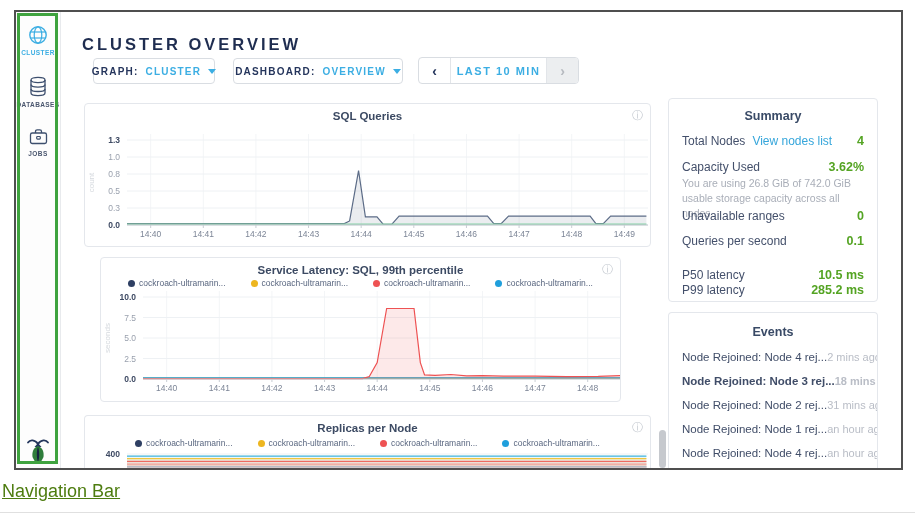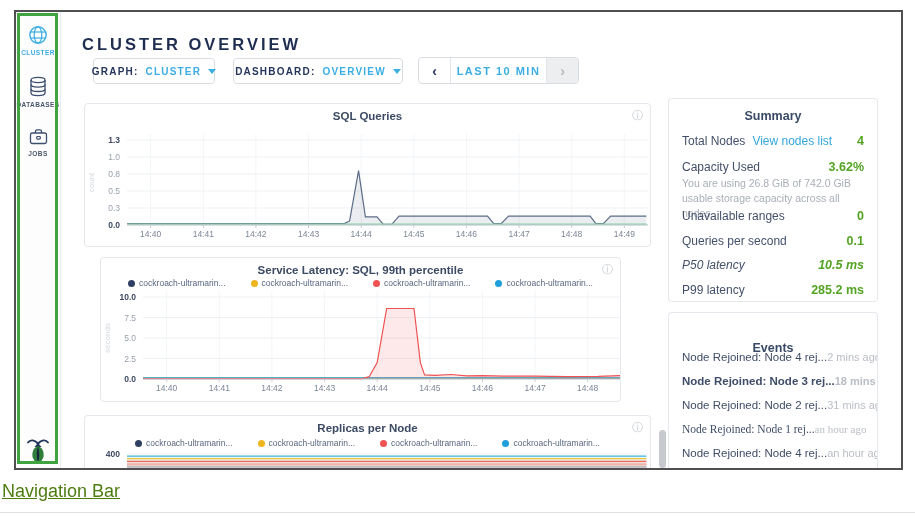--- a/index.html
+++ b/index.html
@@ -315,45 +315,45 @@
       </div>
       <div class="snote" style="top:77px;">You are using 26.8 GiB of 742.0 GiB usable storage capacity across all nodes.</div>
       <div class="srow" style="top:110px;">
         <span class="sl">Unavailable ranges</span>
         <span class="sval">0</span>
       </div>
       <div class="srow" style="top:135px;">
         <span class="sl">Queries per second</span>
         <span class="sval">0.1</span>
       </div>
-      <div class="srow" style="top:159px;font-style:italic;">
+      <div class="srow" style="top:169px;">
         <span class="sl">P50 latency</span>
         <span class="sval">10.5 ms</span>
       </div>
       <div class="srow" style="top:184px;">
         <span class="sl">P99 latency</span>
         <span class="sval">285.2 ms</span>
       </div>
     </div>
 
     <div class="panel" style="left:652px;top:300px;width:210px;height:156px;border-bottom:none;border-radius:4px 4px 0 0;">
-      <div class="rpanel-title" style="top:12px;margin-top:16px;">Events</div>
+      <div class="rpanel-title" style="top:12px;">Events</div>
       <div class="erow" style="top:38px;">
         <span class="etext">Node Rejoined: Node 4 rej...</span>
         <span class="etime">2 mins ago</span>
       </div>
       <div class="erow" style="top:62px;font-weight:bold;">
         <span class="etext">Node Rejoined: Node 3 rej...</span>
         <span class="etime">18 mins ago</span>
       </div>
       <div class="erow" style="top:86px;">
         <span class="etext">Node Rejoined: Node 2 rej...</span>
         <span class="etime">31 mins ago</span>
       </div>
-      <div class="erow" style="top:110px;font-family:Liberation Serif, serif;">
+      <div class="erow" style="top:110px;">
         <span class="etext">Node Rejoined: Node 1 rej...</span>
         <span class="etime">an hour ago</span>
       </div>
       <div class="erow" style="top:134px;">
         <span class="etext">Node Rejoined: Node 4 rej...</span>
         <span class="etime">an hour ago</span>
       </div>
     </div>
 
   </div>

